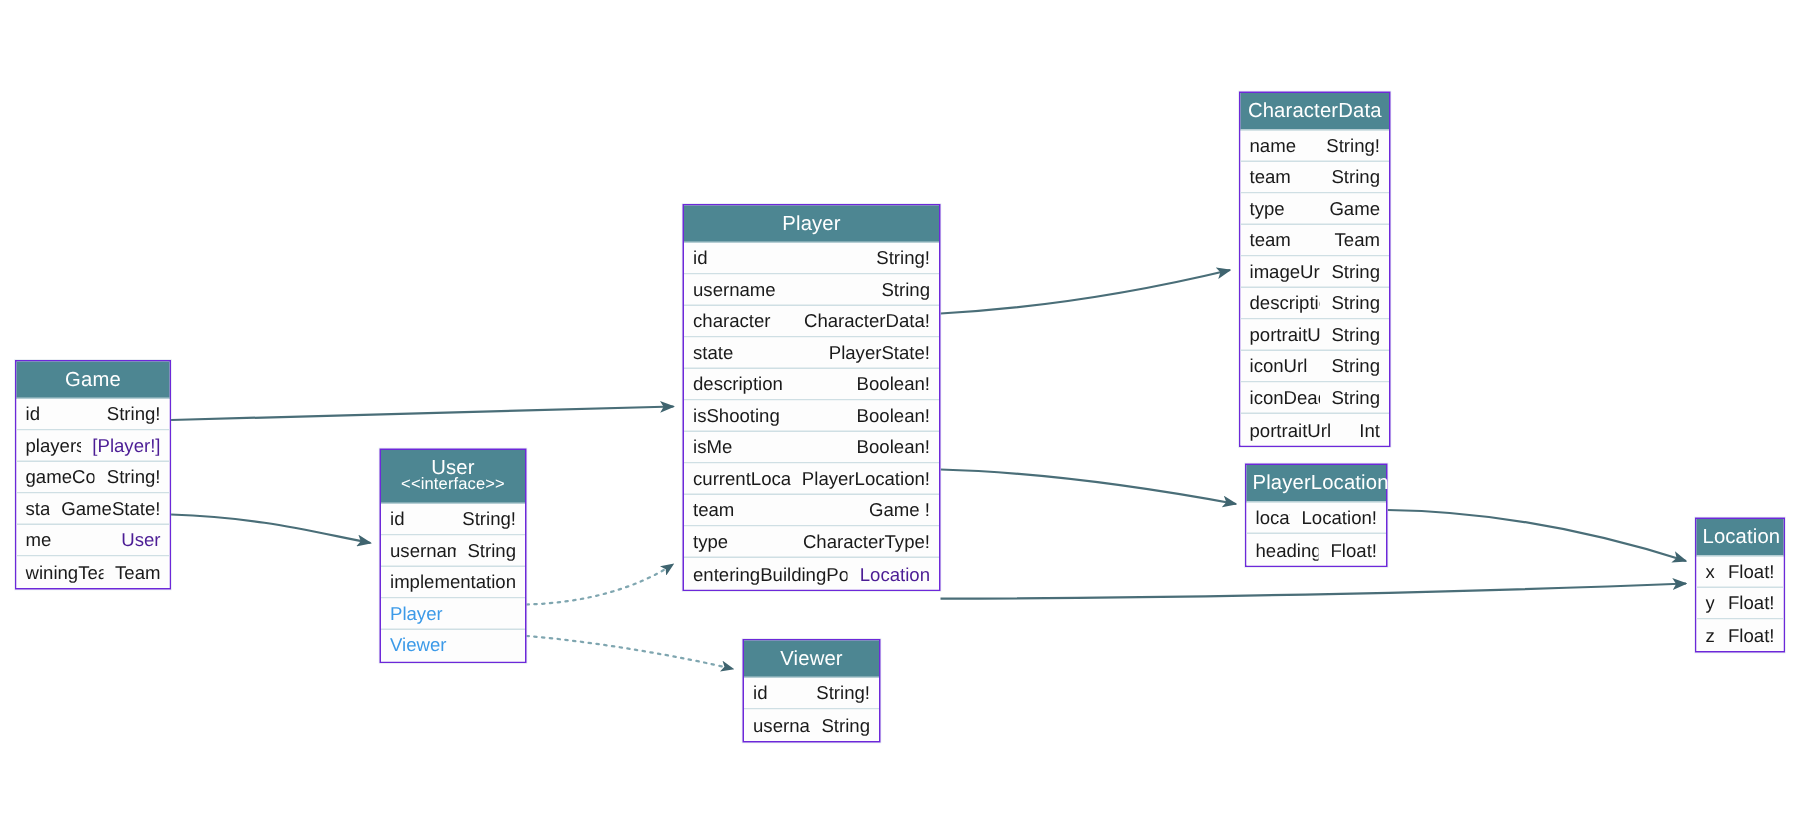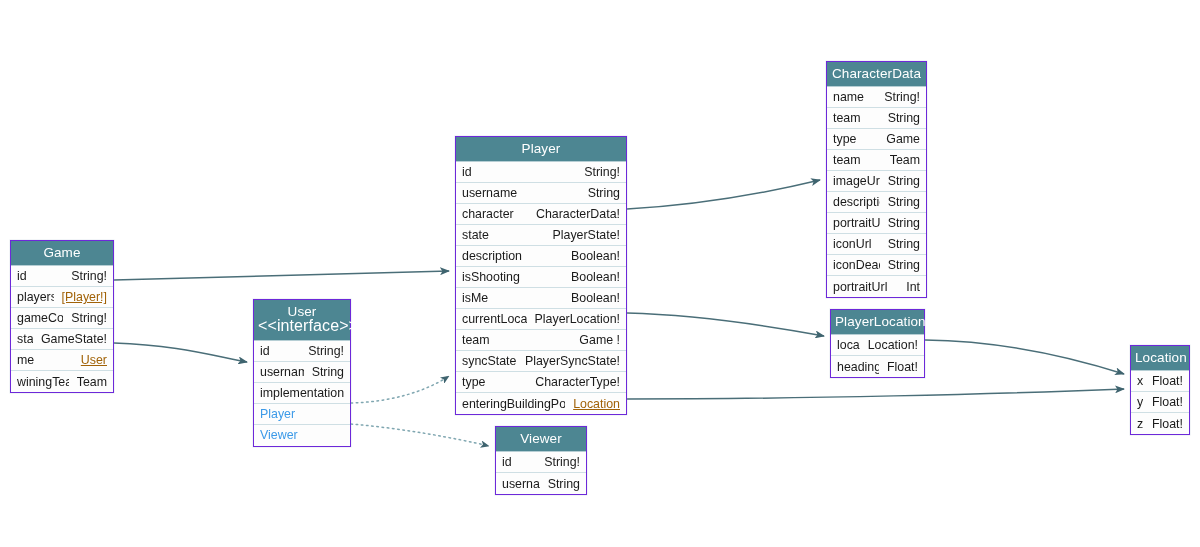--- a/index.html
+++ b/index.html
@@ -40,21 +40,21 @@
     color: #ffffff;
     text-align: center;
     font-size: 13.5px;
     line-height: 1.12;
     padding: 4px 4px 5px 4px;
     border-bottom: 1px solid #b6ced4;
     letter-spacing: 0.1px;
   }
   .ent-header .sub {
     display: block;
-    font-size: 16px;
+    font-size: 11px;
     line-height: 1.05;
     margin-top: -1px;
   }
   .row {
     box-sizing: border-box;
     display: flex;
     align-items: center;
     justify-content: space-between;
     border-bottom: 1px solid #cfdfe4;
     background: #fdfdfd;
@@ -75,21 +75,21 @@
     text-align: left;
     margin-left: 8px;
   }
   .row.center {
     justify-content: center;
   }
   .row.center .fname {
     margin: 0 auto;
   }
   .row.link .fname { color: #3c9ae8; }
-  .ftype.blue { color: #a16207; text-decoration: underline; }
+  .ftype.blue { color: #4c1d95; }
   .bang { color: #1a1a1a; }
 </style>
 </head>
 <body>
 
 <div id="canvas">
 
   <svg id="edges" viewBox="0 0 1200 547">
     <defs>
       <marker id="arrowSolid" markerWidth="10" markerHeight="8" refX="9" refY="4" orient="auto" markerUnits="userSpaceOnUse">
@@ -201,24 +201,20 @@
     </div>
     <div class="row">
       <span class="fname">currentLocation</span>
       <span class="ftype"><span class="blue">PlayerLocation</span><span class="bang">!</span></span>
     </div>
     <div class="row">
       <span class="fname">team</span>
       <span class="ftype">Game !</span>
     </div>
     <div class="row">
-      <span class="fname">syncState</span>
-      <span class="ftype">PlayerSyncState!</span>
-    </div>
-    <div class="row">
       <span class="fname">type</span>
       <span class="ftype">CharacterType!</span>
     </div>
     <div class="row">
       <span class="fname">enteringBuildingPosition</span>
       <span class="ftype blue">Location</span>
     </div>
   </div>
 
   <div class="entity" style="left:495px; top:426px; width:92px;">

